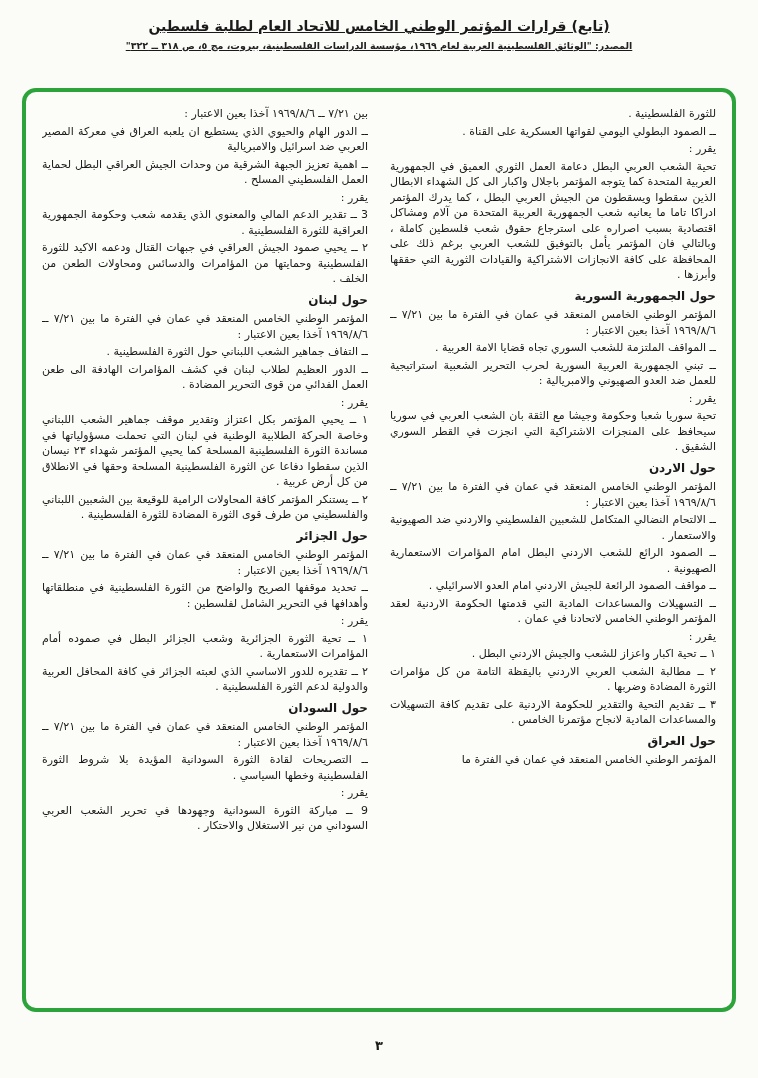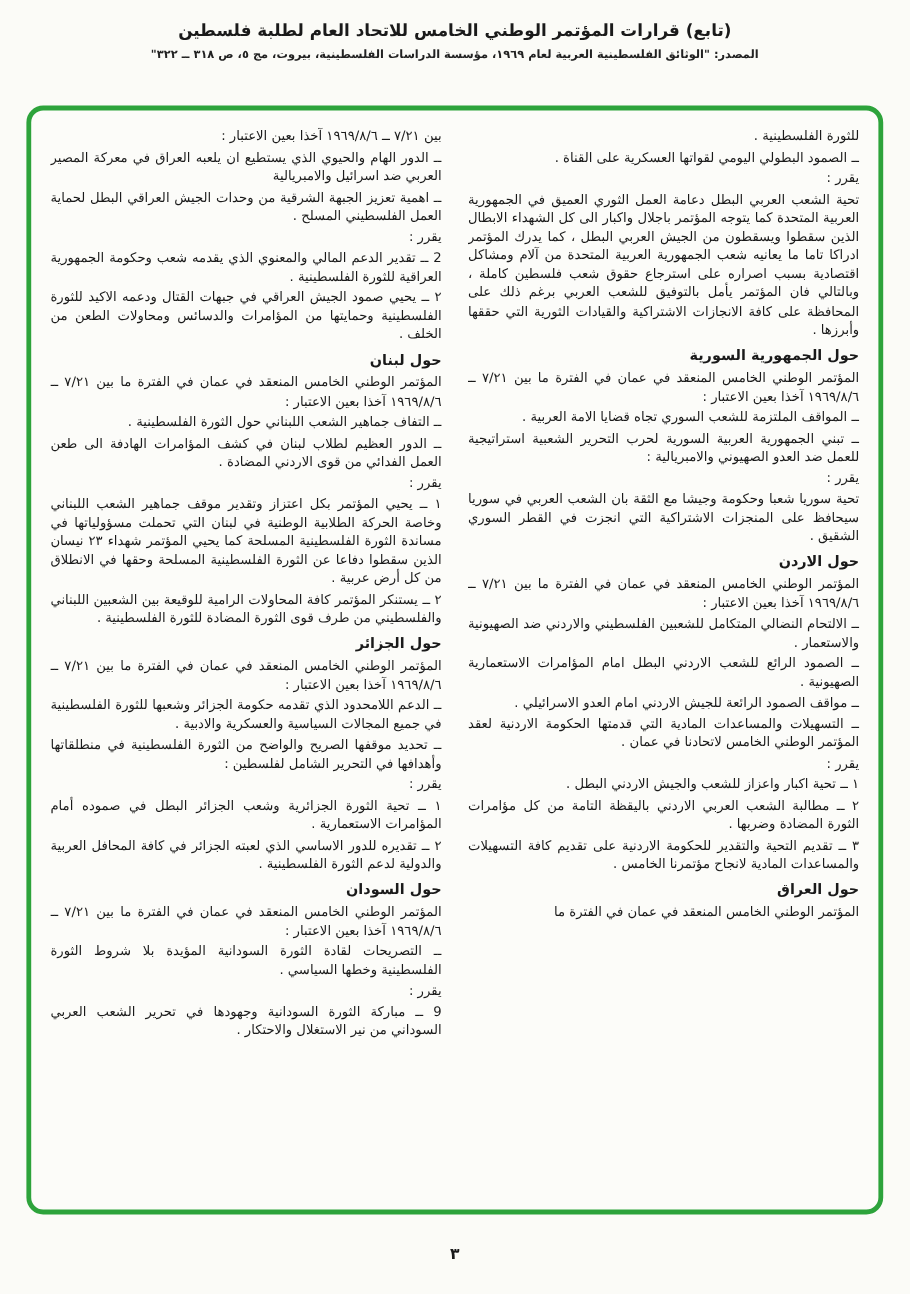--- a/index.html
+++ b/index.html
@@ -10,20 +10,21 @@
     background: #fbfbf7;
     font-family: "DejaVu Sans", sans-serif;
     color: #1a1a1a;
     overflow: hidden;
   }
   .page {
     position: relative;
     width: 758px;
     height: 1078px;
     box-sizing: border-box;
+    text-decoration: underline;
   }
   header.doc-header {
     padding-top: 18px;
     text-align: center;
   }
   .doc-title {
     margin: 0;
     font-size: 14px;
     font-weight: 700;
     direction: rtl;
@@ -115,32 +116,31 @@
           <p class="para">٢ ــ مطالبة الشعب العربي الاردني باليقظة التامة من كل مؤامرات الثورة المضادة وضربها .</p>
           <p class="para">٣ ــ تقديم التحية والتقدير للحكومة الاردنية على تقديم كافة التسهيلات والمساعدات المادية لانجاح مؤتمرنا الخامس .</p>
           <h2 class="sec-heading">حول العراق</h2>
           <p class="para">المؤتمر الوطني الخامس المنعقد في عمان في الفترة ما</p>
         </div>
       <div class="col" id="col-left">
           <p class="para">بين ٧/٢١ ــ ١٩٦٩/٨/٦ آخذا بعين الاعتبار :</p>
           <p class="para">ــ الدور الهام والحيوي الذي يستطيع ان يلعبه العراق في معركة المصير العربي ضد اسرائيل والامبريالية</p>
           <p class="para">ــ اهمية تعزيز الجبهة الشرقية من وحدات الجيش العراقي البطل لحماية العمل الفلسطيني المسلح .</p>
           <p class="para">يقرر :</p>
-          <p class="para">2 ــ تقدير الدعم المالي والمعنوي الذي يقدمه شعب وحكومة الجمهورية العراقية للثورة الفلسطينية .</p>
+          <p class="para">3 ــ تقدير الدعم المالي والمعنوي الذي يقدمه شعب وحكومة الجمهورية العراقية للثورة الفلسطينية .</p>
           <p class="para">٢ ــ يحيي صمود الجيش العراقي في جبهات القتال ودعمه الاكيد للثورة الفلسطينية وحمايتها من المؤامرات والدسائس ومحاولات الطعن من الخلف .</p>
           <h2 class="sec-heading">حول لبنان</h2>
           <p class="para">المؤتمر الوطني الخامس المنعقد في عمان في الفترة ما بين ٧/٢١ ــ ١٩٦٩/٨/٦ آخذا بعين الاعتبار :</p>
           <p class="para">ــ التفاف جماهير الشعب اللبناني حول الثورة الفلسطينية .</p>
-          <p class="para">ــ الدور العظيم لطلاب لبنان في كشف المؤامرات الهادفة الى طعن العمل الفدائي من قوى الاردني المضادة .</p>
+          <p class="para">ــ الدور العظيم لطلاب لبنان في كشف المؤامرات الهادفة الى طعن العمل الفدائي من قوى التحرير المضادة .</p>
           <p class="para">يقرر :</p>
           <p class="para">١ ــ يحيي المؤتمر بكل اعتزاز وتقدير موقف جماهير الشعب اللبناني وخاصة الحركة الطلابية الوطنية في لبنان التي تحملت مسؤولياتها في مساندة الثورة الفلسطينية المسلحة كما يحيي المؤتمر شهداء ٢٣ نيسان الذين سقطوا دفاعا عن الثورة الفلسطينية المسلحة وحقها في الانطلاق من كل أرض عربية .</p>
           <p class="para">٢ ــ يستنكر المؤتمر كافة المحاولات الرامية للوقيعة بين الشعبين اللبناني والفلسطيني من طرف قوى الثورة المضادة للثورة الفلسطينية .</p>
           <h2 class="sec-heading">حول الجزائر</h2>
           <p class="para">المؤتمر الوطني الخامس المنعقد في عمان في الفترة ما بين ٧/٢١ ــ ١٩٦٩/٨/٦ آخذا بعين الاعتبار :</p>
-          <p class="para">ــ الدعم اللامحدود الذي تقدمه حكومة الجزائر وشعبها للثورة الفلسطينية في جميع المجالات السياسية والعسكرية والادبية .</p>
           <p class="para">ــ تحديد موقفها الصريح والواضح من الثورة الفلسطينية في منطلقاتها وأهدافها في التحرير الشامل لفلسطين :</p>
           <p class="para">يقرر :</p>
           <p class="para">١ ــ تحية الثورة الجزائرية وشعب الجزائر البطل في صموده أمام المؤامرات الاستعمارية .</p>
           <p class="para">٢ ــ تقديره للدور الاساسي الذي لعبته الجزائر في كافة المحافل العربية والدولية لدعم الثورة الفلسطينية .</p>
           <h2 class="sec-heading">حول السودان</h2>
           <p class="para">المؤتمر الوطني الخامس المنعقد في عمان في الفترة ما بين ٧/٢١ ــ ١٩٦٩/٨/٦ آخذا بعين الاعتبار :</p>
           <p class="para">ــ التصريحات لقادة الثورة السودانية المؤيدة بلا شروط الثورة الفلسطينية وخطها السياسي .</p>
           <p class="para">يقرر :</p>
           <p class="para">9 ــ مباركة الثورة السودانية وجهودها في تحرير الشعب العربي السوداني من نير الاستغلال والاحتكار .</p>
         </div>

